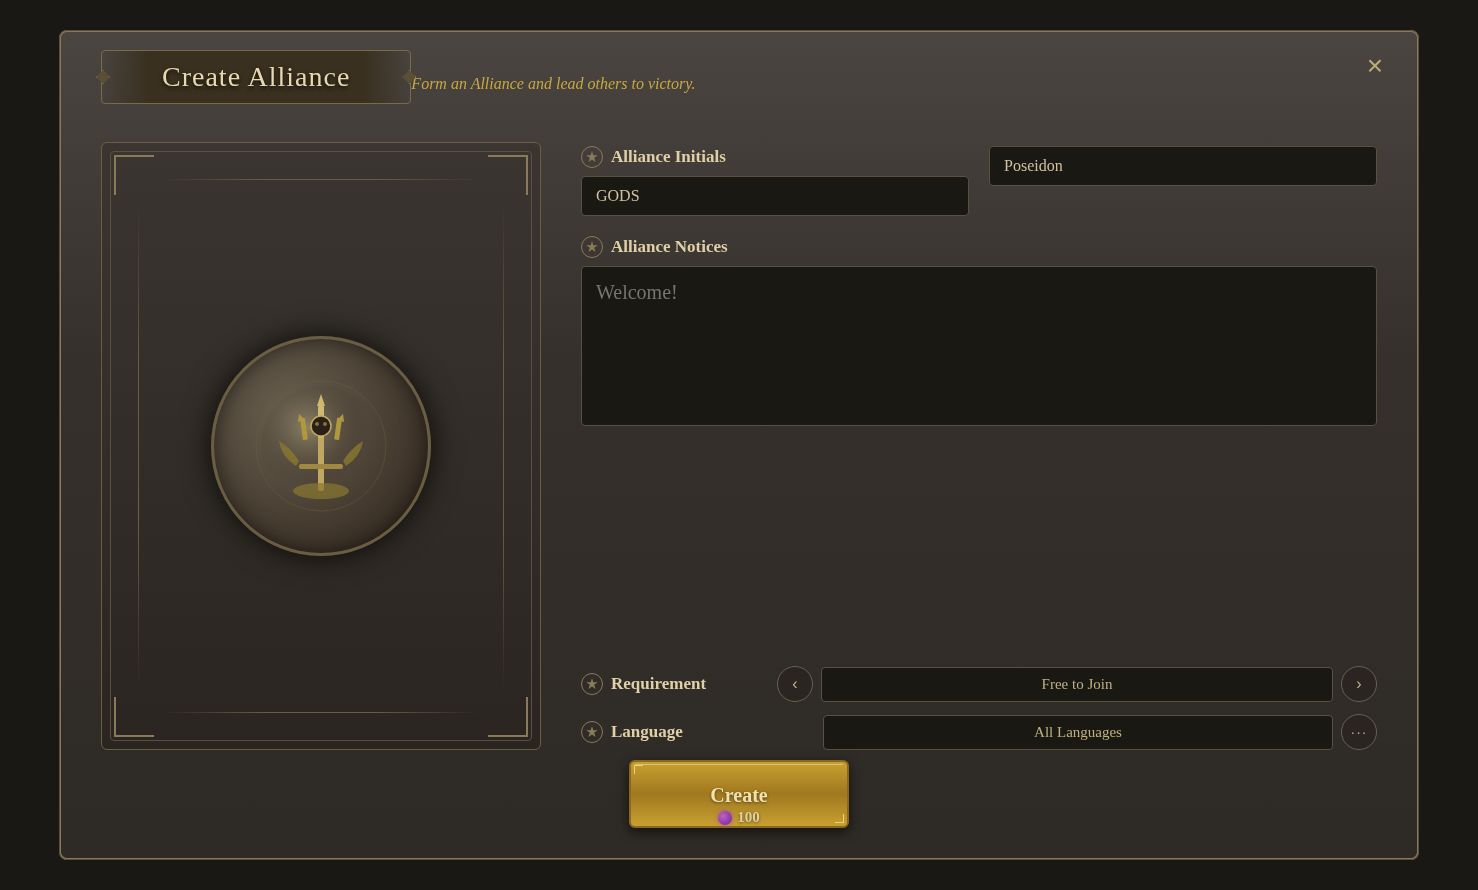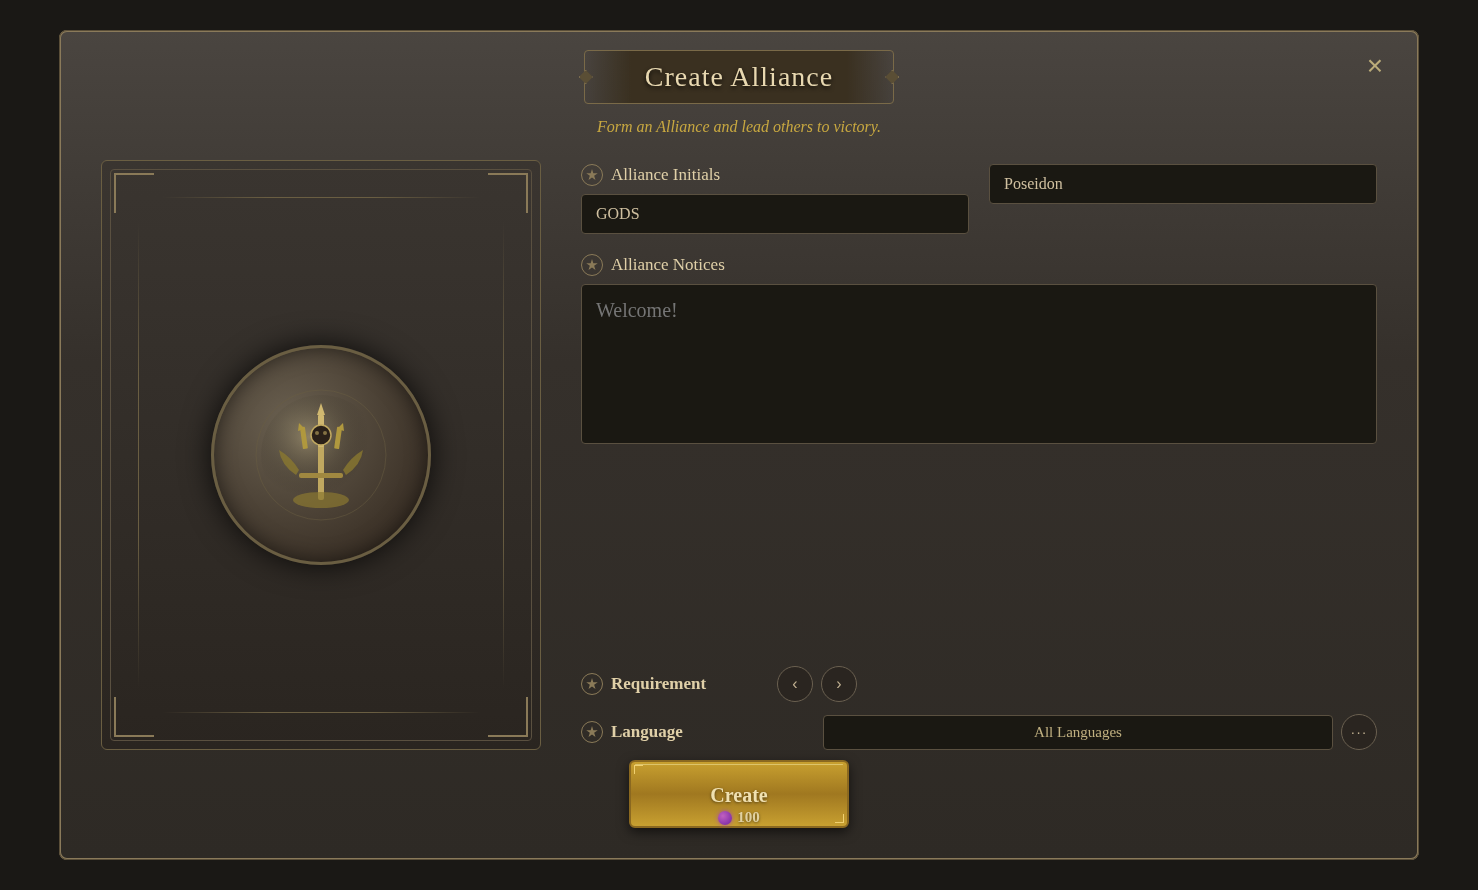--- a/index.html
+++ b/index.html
@@ -43,21 +43,21 @@
       position: absolute;
       top: -2px; left: -2px; right: -2px; bottom: -2px;
       border: 1px solid #5a4e38;
       border-radius: 8px;
       pointer-events: none;
     }
 
     .modal-header {
       width: 100%;
       display: flex;
-      flex-direction: column;
+      flex-direction: row;
       align-items: center;
       padding-top: 18px;
       margin-bottom: 24px;
     }
 
     .title-bar {
       background: linear-gradient(90deg, transparent 0%, #3a3020 15%, #3a3020 85%, transparent 100%);
       border: 1px solid #7a6a48;
       border-radius: 4px;
       padding: 10px 60px;
@@ -186,21 +186,21 @@
       flex-direction: column;
       gap: 8px;
     }
 
     .form-label {
       display: flex;
       align-items: center;
       gap: 8px;
       color: #e0d0a8;
       font-size: 17px;
-      font-weight: normal;
+      font-weight: bold;
     }
 
     .label-icon {
       width: 22px;
       height: 22px;
       border: 1.5px solid #8a7a58;
       border-radius: 50%;
       display: flex;
       align-items: center;
       justify-content: center;
@@ -496,20 +496,21 @@
 
           <div class="option-row">
             <div class="option-label-wrap">
               <div class="label-icon"></div>
               <span class="form-label" style="color:#e0d0a8;font-size:17px;font-weight:bold;">Requirement</span>
             </div>
             <div class="option-value-wrap">
               <button class="arrow-btn">
                 <span>‹</span>
               </button>
+              <div class="option-value-box">Free to Join</div>
               <button class="arrow-btn">
                 <span>›</span>
               </button>
             </div>
           </div>
 
           <div class="option-row">
             <div class="option-label-wrap">
               <div class="label-icon"></div>
               <span class="form-label" style="color:#e0d0a8;font-size:17px;font-weight:bold;">Language</span>

